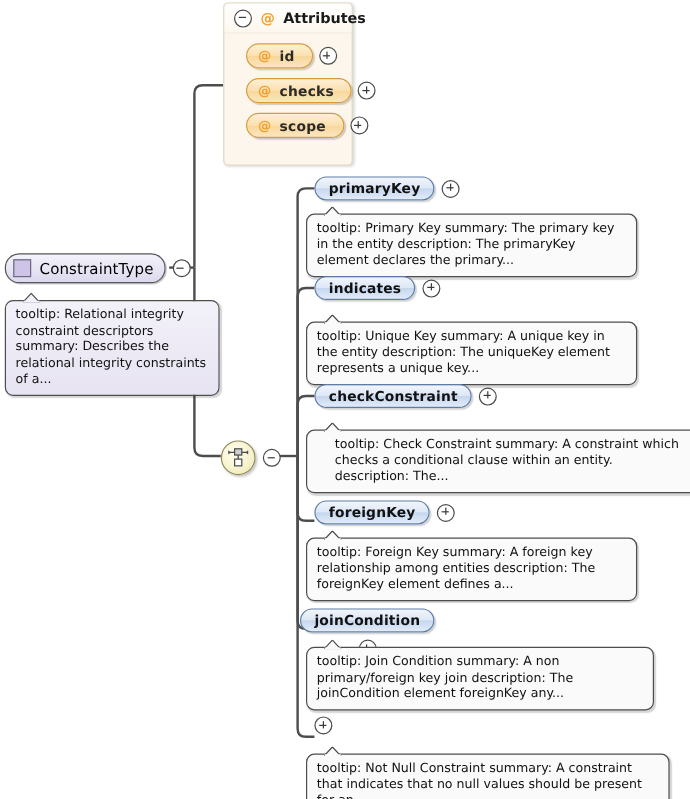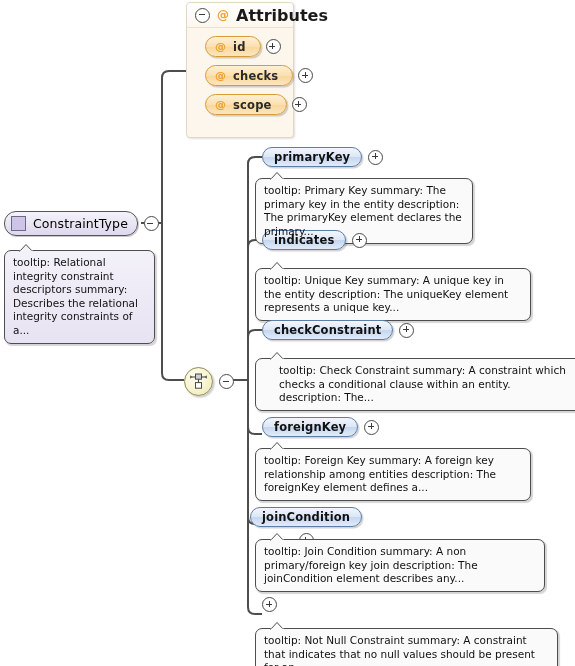--- a/index.html
+++ b/index.html
@@ -77,21 +77,21 @@
     border-bottom: 1px solid #ece0cf;
     background: linear-gradient(to bottom, #ffffff 0%, #fdf7ee 100%);
     border-radius: 4px 4px 0 0;
   }
   .attrs-header .at {
     color: #f0a132;
     font-size: 12px;
     font-weight: bold;
   }
   .attrs-title {
-    font-size: 16px;
+    font-size: 12px;
     font-weight: bold;
     color: #1a1a1a;
     text-align: center;
   }
 
   .attr-row {
     display: flex;
     align-items: center;
     gap: 5px;
     margin: 8px 0 0 18px;
@@ -276,21 +276,21 @@
   </div>
 
   <div class="abs" style="left:4px; top:211px; display:flex; align-items:center; gap:6px;">
     <div class="ctype-box">
       <span class="ctype-swatch"></span>
       <span class="ctype-label">ConstraintType</span>
     </div>
     <span class="toggle"></span>
   </div>
 
-  <div class="tooltip violet" style="left:4px; top:250px; width:151px;">
+  <div class="tooltip violet" style="left:4px; top:250px; width:179px;">
     <span class="notch">
       <svg width="15" height="8" viewBox="0 0 15 8">
         <path d="M0 8 L7 0.5 L14 8 Z" fill="#f3f1f9" stroke="#4d4d4d" stroke-width="1"></path>
         <path d="M0.5 7.6 H14" stroke="#f3f1f9" stroke-width="2"></path>
       </svg>
     </span>
     <span class="tt-text">tooltip: Relational integrity constraint descriptors summary: Describes the relational integrity constraints of a...</span>
   </div>
 
   <div class="abs" style="left:184px; top:367px; display:flex; align-items:center; gap:6px;">
@@ -308,21 +308,21 @@
     </div>
     <span class="toggle"></span>
   </div>
 
   <div class="abs elem-row" style="left:262px; top:147px;">
     <span class="elem-pill">
       <span class="elem-name">primaryKey</span>
     </span>
     <span class="toggle plus"></span>
   </div>
-  <div class="tooltip" style="left:255px; top:178px; width:218px;">
+  <div class="tooltip" style="left:255px; top:178px; width:276px;">
     <span class="notch">
       <svg width="15" height="8" viewBox="0 0 15 8">
         <path d="M0 8 L7 0.5 L14 8 Z" fill="#fafafa" stroke="#4d4d4d" stroke-width="1"></path>
         <path d="M0.5 7.6 H14" stroke="#fafafa" stroke-width="2"></path>
       </svg>
     </span>
     <span class="tt-text">tooltip: Primary Key summary: The primary key in the entity description: The primaryKey element declares the primary...</span>
   </div>
 
   <div class="abs elem-row" style="left:262px; top:230px;">
@@ -379,21 +379,21 @@
     </span>
     <span class="toggle plus"></span>
   </div>
   <div class="tooltip" style="left:255px; top:539px; width:290px;">
     <span class="notch">
       <svg width="15" height="8" viewBox="0 0 15 8">
         <path d="M0 8 L7 0.5 L14 8 Z" fill="#fafafa" stroke="#4d4d4d" stroke-width="1"></path>
         <path d="M0.5 7.6 H14" stroke="#fafafa" stroke-width="2"></path>
       </svg>
     </span>
-    <span class="tt-text">tooltip: Join Condition summary: A non primary/foreign key join description: The joinCondition element describes any...</span>
+    <span class="tt-text">tooltip: Join Condition summary: A non primary/foreign key join description: The joinCondition element foreignKey any...</span>
   </div>
 
   <div class="abs elem-row" style="left:262px; top:597px;">
     <span class="toggle plus"></span>
   </div>
   <div class="tooltip" style="left:255px; top:628px; width:303px;">
     <span class="notch">
       <svg width="15" height="8" viewBox="0 0 15 8">
         <path d="M0 8 L7 0.5 L14 8 Z" fill="#fafafa" stroke="#4d4d4d" stroke-width="1"></path>
         <path d="M0.5 7.6 H14" stroke="#fafafa" stroke-width="2"></path>

